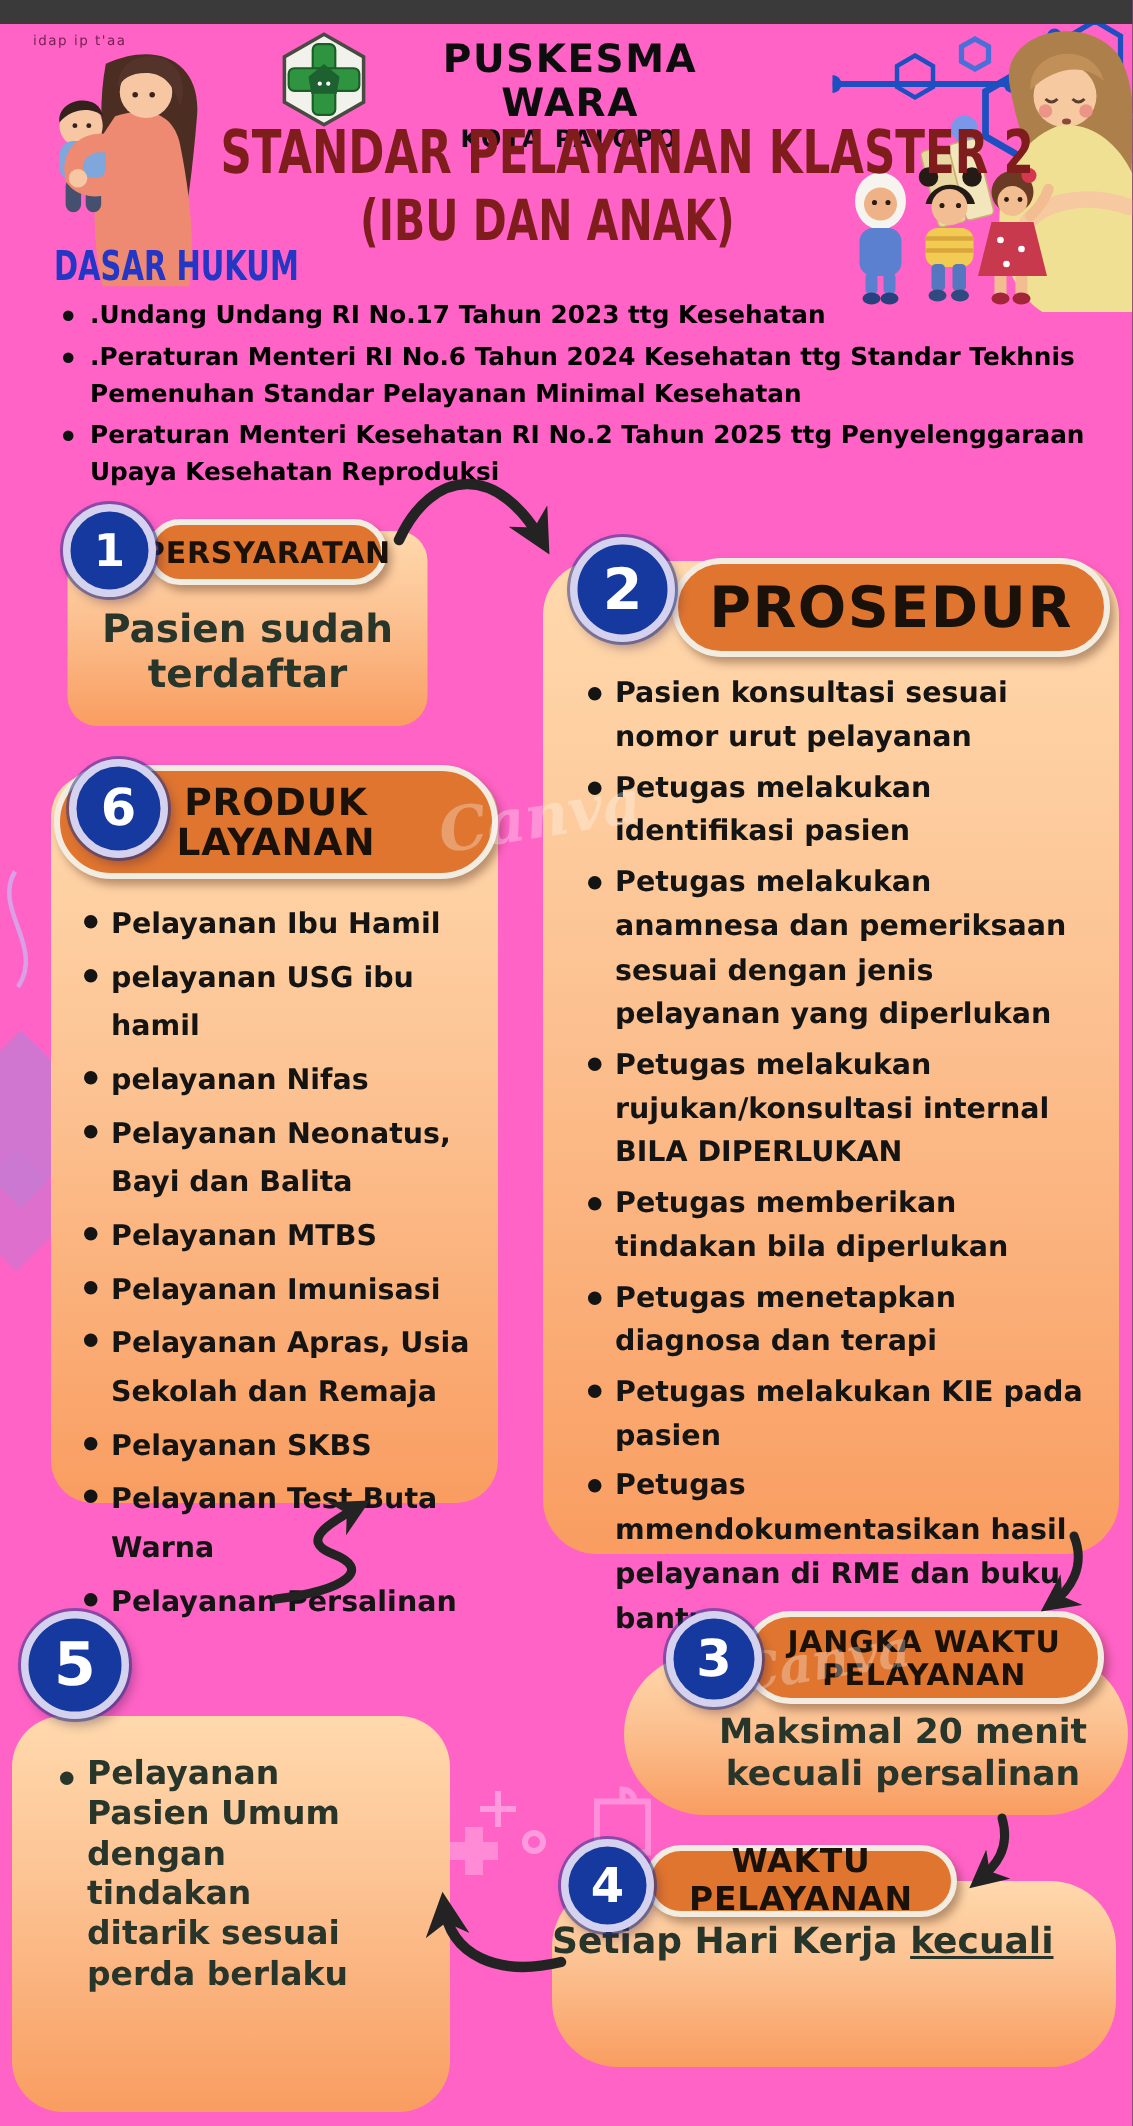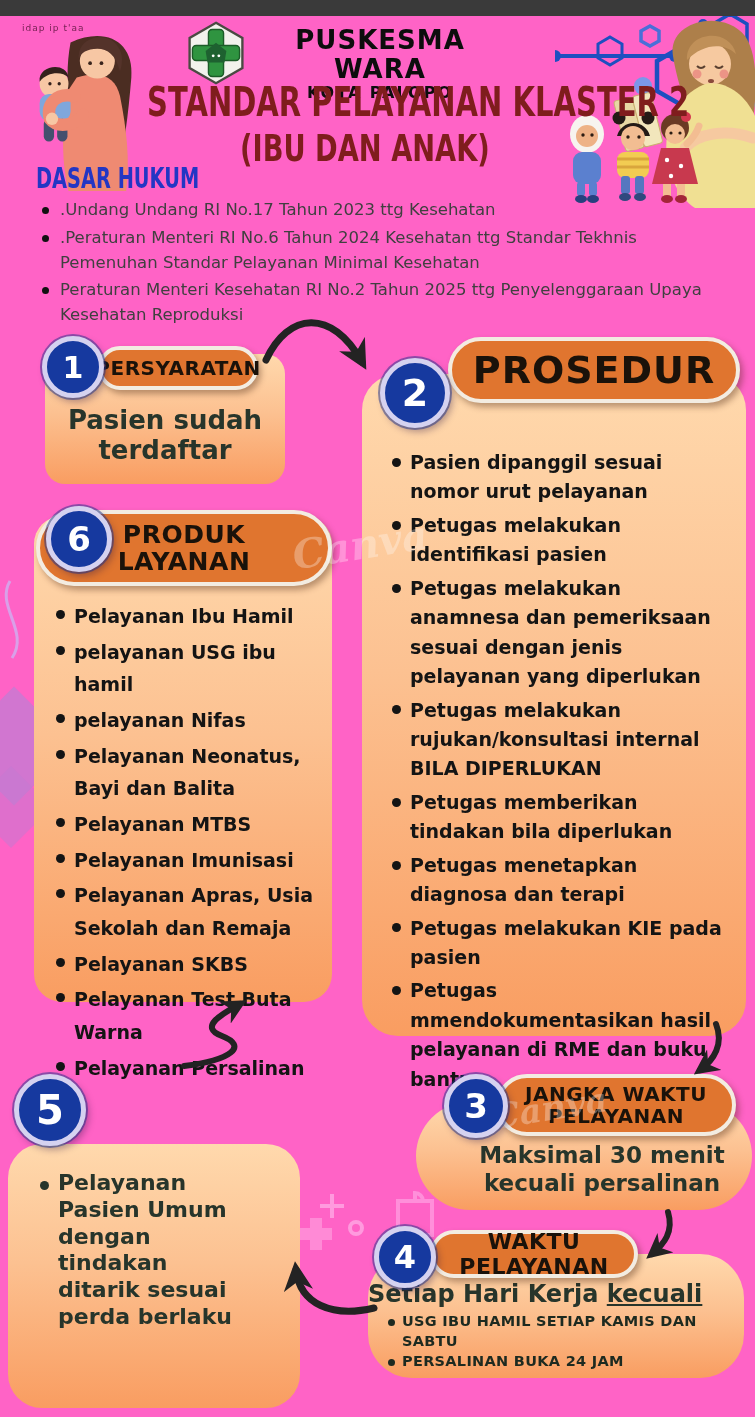--- a/index.html
+++ b/index.html
@@ -10,21 +10,21 @@
   
   .logo{position:absolute;left:183px;top:4px;width:66px;height:66px;z-index:4;}
   .clinic-block{position:absolute;left:250px;top:10px;width:260px;text-align:center;z-index:4;color:#0d0d0d;}
   .clinic-name{font-size:26px;font-weight:900;letter-spacing:1px;line-height:1.1;}
   .clinic-city{font-size:16px;font-weight:900;letter-spacing:2px;line-height:1.2;}
   .titles{position:absolute;left:110px;top:66px;width:510px;text-align:center;z-index:4;color:#7f1d1d;}
   .title-1{font-size:33px;font-weight:900;display:inline-block;transform:scale(.88,1.22);white-space:nowrap;}
   .title-2{font-size:31px;font-weight:900;display:inline-block;transform:scale(.88,1.22);margin-top:9px;}
   .dasar-heading{position:absolute;left:36px;top:150px;z-index:4;color:#2336c4;font-size:22px;font-weight:900;display:inline-block;transform:scale(.88,1.25);transform-origin:left center;}
   .law-list{position:absolute;left:42px;top:182px;width:692px;z-index:4;list-style:none;margin:0;padding:0;
-    font-size:16.5px;font-weight:normal;color:#404040;line-height:1.5;}
+    font-size:16.5px;font-weight:bold;color:#000000;line-height:1.5;}
   .law-list li{position:relative;padding-left:18px;margin-bottom:3px;}
   .law-list li::before{content:"";position:absolute;left:0;top,:0;top:9px;width:7px;height:7px;border-radius:50%;background:#101010;}
   
   .card{position:absolute;background:linear-gradient(180deg,#ffd9ad 0%,#fcc191 45%,#f99d61 100%);z-index:3;}
   .pill{position:absolute;z-index:5;background:#e0752f;border:4px solid #f3ece1;border-radius:999px;
     display:flex;flex-direction:column;align-items:center;justify-content:center;
     color:#1a120a;font-weight:900;text-align:center;box-shadow:3px 4px 6px rgba(70,35,15,.38);letter-spacing:.5px;}
   .badge{position:absolute;z-index:6;background:#16399f;border:5px solid #d5d2f0;border-radius:50%;
     color:#fff;font-weight:900;display:flex;align-items:center;justify-content:center;
     box-shadow:0 0 0 2px rgba(30,50,140,.5),3px 4px 7px rgba(40,20,70,.35);}
@@ -206,32 +206,32 @@
   </ul>
 
   <div class="card card-persyaratan">
     <div class="persyaratan-body">Pasien sudah terdaftar</div>
   </div>
   <div class="badge" style="left:42px;top:320px;width:52px;height:52px;font-size:30px;">1</div>
   <div class="pill" style="left:98px;top:330px;width:152px;height:36px;font-size:20px;">PERSYARATAN</div>
 
   <div class="card card-prosedur">
     <ul class="blist prosedur-list">
-      <li>Pasien dipanggil sesuai nomor urut pelayanan</li>
+      <li>Pasien konsultasi sesuai nomor urut pelayanan</li>
       <li>Petugas melakukan identifikasi pasien</li>
       <li>Petugas melakukan anamnesa dan pemeriksaan sesuai dengan jenis pelayanan yang diperlukan</li>
       <li>Petugas melakukan rujukan/konsultasi internal BILA DIPERLUKAN</li>
       <li>Petugas memberikan tindakan bila diperlukan</li>
       <li>Petugas menetapkan diagnosa dan terapi</li>
       <li>Petugas melakukan KIE pada pasien</li>
       <li>Petugas mmendokumentasikan hasil pelayanan di RME dan buku bantu</li>
     </ul>
   </div>
   <div class="badge" style="left:380px;top:342px;width:60px;height:60px;font-size:38px;">2</div>
-  <div class="pill" style="left:448px;top:321px;width:284px;height:58px;font-size:38px;letter-spacing:1px;">PROSEDUR</div>
+  <div class="pill" style="left:448px;top:356px;width:284px;height:58px;font-size:38px;letter-spacing:1px;">PROSEDUR</div>
 
   <div class="card card-produk">
     <ul class="blist produk-list">
       <li>Pelayanan Ibu Hamil</li>
       <li>pelayanan USG ibu hamil</li>
       <li>pelayanan Nifas</li>
       <li>Pelayanan Neonatus, Bayi dan Balita</li>
       <li>Pelayanan MTBS</li>
       <li>Pelayanan Imunisasi</li>
       <li>Pelayanan Apras, Usia Sekolah dan Remaja</li>
@@ -247,36 +247,32 @@
   </div>
 
   <div class="card card-biaya">
     <ul class="blist biaya-list green-text">
       <li>Pelayanan Pasien Umum dengan tindakan ditarik sesuai perda berlaku</li>
     </ul>
   </div>
   <div class="badge" style="left:14px;top:1058px;width:62px;height:62px;font-size:40px;">5</div>
 
   <div class="card card-jangka">
-    <div class="jangka-body">Maksimal 30 menit kecuali persalinan</div>
+    <div class="jangka-body">Maksimal 20 menit kecuali persalinan</div>
   </div>
   <div class="badge" style="left:444px;top:1058px;width:54px;height:54px;font-size:34px;">3</div>
   <div class="pill" style="left:496px;top:1058px;width:232px;height:54px;font-size:20px;line-height:1.12;">
     <span>JANGKA WAKTU</span>
     <span>PELAYANAN</span>
   </div>
 
   <div class="card card-waktu">
     <div class="waktu-lead">
       <span>Setiap Hari Kerja </span><span class="u">kecuali</span>
     </div>
-    <ul class="blist waktu-list">
-      <li>USG IBU HAMIL SETIAP KAMIS DAN SABTU</li>
-      <li>PERSALINAN BUKA 24 JAM</li>
-    </ul>
   </div>
   <div class="badge" style="left:374px;top:1210px;width:52px;height:52px;font-size:32px;">4</div>
   <div class="pill" style="left:430px;top:1214px;width:200px;height:40px;font-size:22px;">WAKTU PELAYANAN</div>
 
   <svg class="arrows" viewBox="0 0 755 1417">
     <defs>
       <marker id="ah" viewBox="0 0 10 10" refX="7" refY="5" markerWidth="4.2" markerHeight="4.2" orient="auto-start-reverse">
         <path d="M0 0 L10 5 L0 10 L3 5 Z" fill="#232323"></path>
       </marker>
     </defs>

